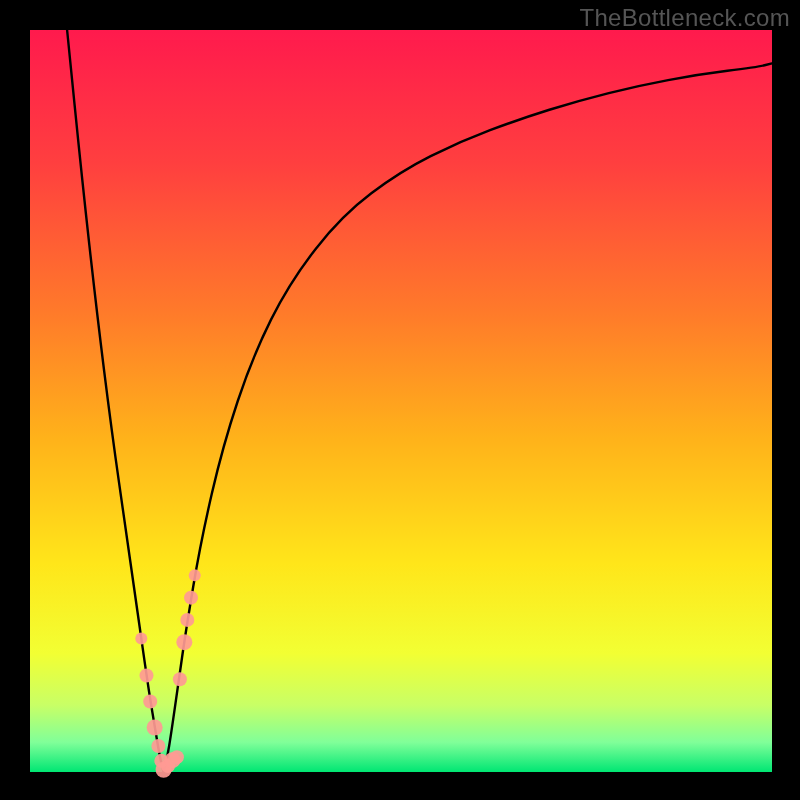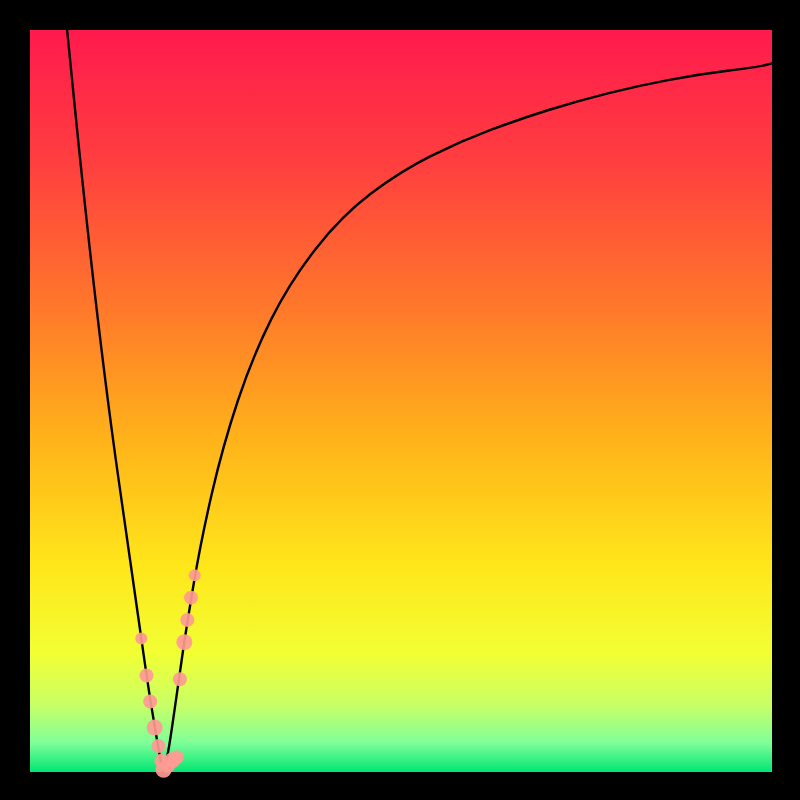--- a/index.html
+++ b/index.html
@@ -42,20 +42,21 @@
     width: 100%;
     height: 100%;
     overflow: visible;
   }
 </style>
 </head>
 <body>
 
 <div class="frame">
 
+  <div class="watermark">TheBottleneck.com</div>
 
   <div class="plot" id="plot" style="background: linear-gradient(rgb(255, 26, 77) 0%, rgb(255, 63, 63) 18%, rgb(255, 122, 42) 38%, rgb(255, 178, 26) 55%, rgb(255, 230, 26) 72%, rgb(242, 255, 51) 84%, rgb(200, 255, 102) 91%, rgb(128, 255, 153) 96%, rgb(0, 230, 115) 100%);">
     <svg class="curve-layer" id="curve-svg" viewBox="0 0 742 742" preserveAspectRatio="none">
 
     <path d="M 37.1 0 Q 37.1 0 44.52 74.19999999999999 Q 51.940000000000005 148.39999999999998 59.36 215.17999999999998 Q 66.78 281.96 74.2 341.32 Q 81.62 400.68 89.04 452.62 Q 96.46000000000001 504.56 100.17000000000002 530.53 Q 103.88000000000001 556.5 107.59 582.47 Q 111.3 608.44 115.00999999999999 634.4100000000001 Q 118.72 660.38 122.43 682.64 Q 126.14000000000001 704.9 127.995 716.03 Q 129.85 727.16 131.70499999999998 734.5799999999999 T 133.56 742" fill="none" stroke="#000" stroke-width="2.4" stroke-linecap="round"></path>
         <path d="M 133.56 742 Q 133.56 742 135.41500000000002 734.5799999999999 Q 137.27 727.16 139.125 716.03 Q 140.98 704.9 144.69 678.9300000000001 Q 148.4 652.96 152.11 626.99 Q 155.82 601.02 163.24 556.5 Q 170.66 511.98 181.79000000000002 463.75 Q 192.92000000000002 415.52 207.76 371 Q 222.6 326.47999999999996 241.14999999999998 289.38 Q 259.7 252.27999999999997 285.66999999999996 218.89 Q 311.64 185.5 341.32 163.23999999999995 Q 371 140.9799999999999 400.67999999999995 126.13999999999999 Q 430.35999999999996 111.30000000000007 460.03999999999996 100.17000000000002 Q 489.72 89.03999999999996 519.4000000000001 79.76499999999999 Q 549.08 70.49000000000001 578.76 63.06999999999999 Q 608.4399999999999 55.64999999999998 638.12 50.085000000000036 Q 667.8000000000001 44.520000000000095 697.48 40.81000000000006 Q 727.16 37.10000000000002 734.5799999999999 35.245000000000005 T 742 33.389999999999986" fill="none" stroke="#000" stroke-width="2.4" stroke-linecap="round"></path>
         <circle cx="111.3" cy="608.44" r="6" fill="#ff9a94" fill-opacity="0.92"></circle>
         <circle cx="116.494" cy="645.54" r="7" fill="#ff9a94" fill-opacity="0.92"></circle>
         <circle cx="120.20400000000001" cy="671.51" r="7" fill="#ff9a94" fill-opacity="0.92"></circle>
         <circle cx="124.656" cy="697.48" r="8" fill="#ff9a94" fill-opacity="0.92"></circle>

